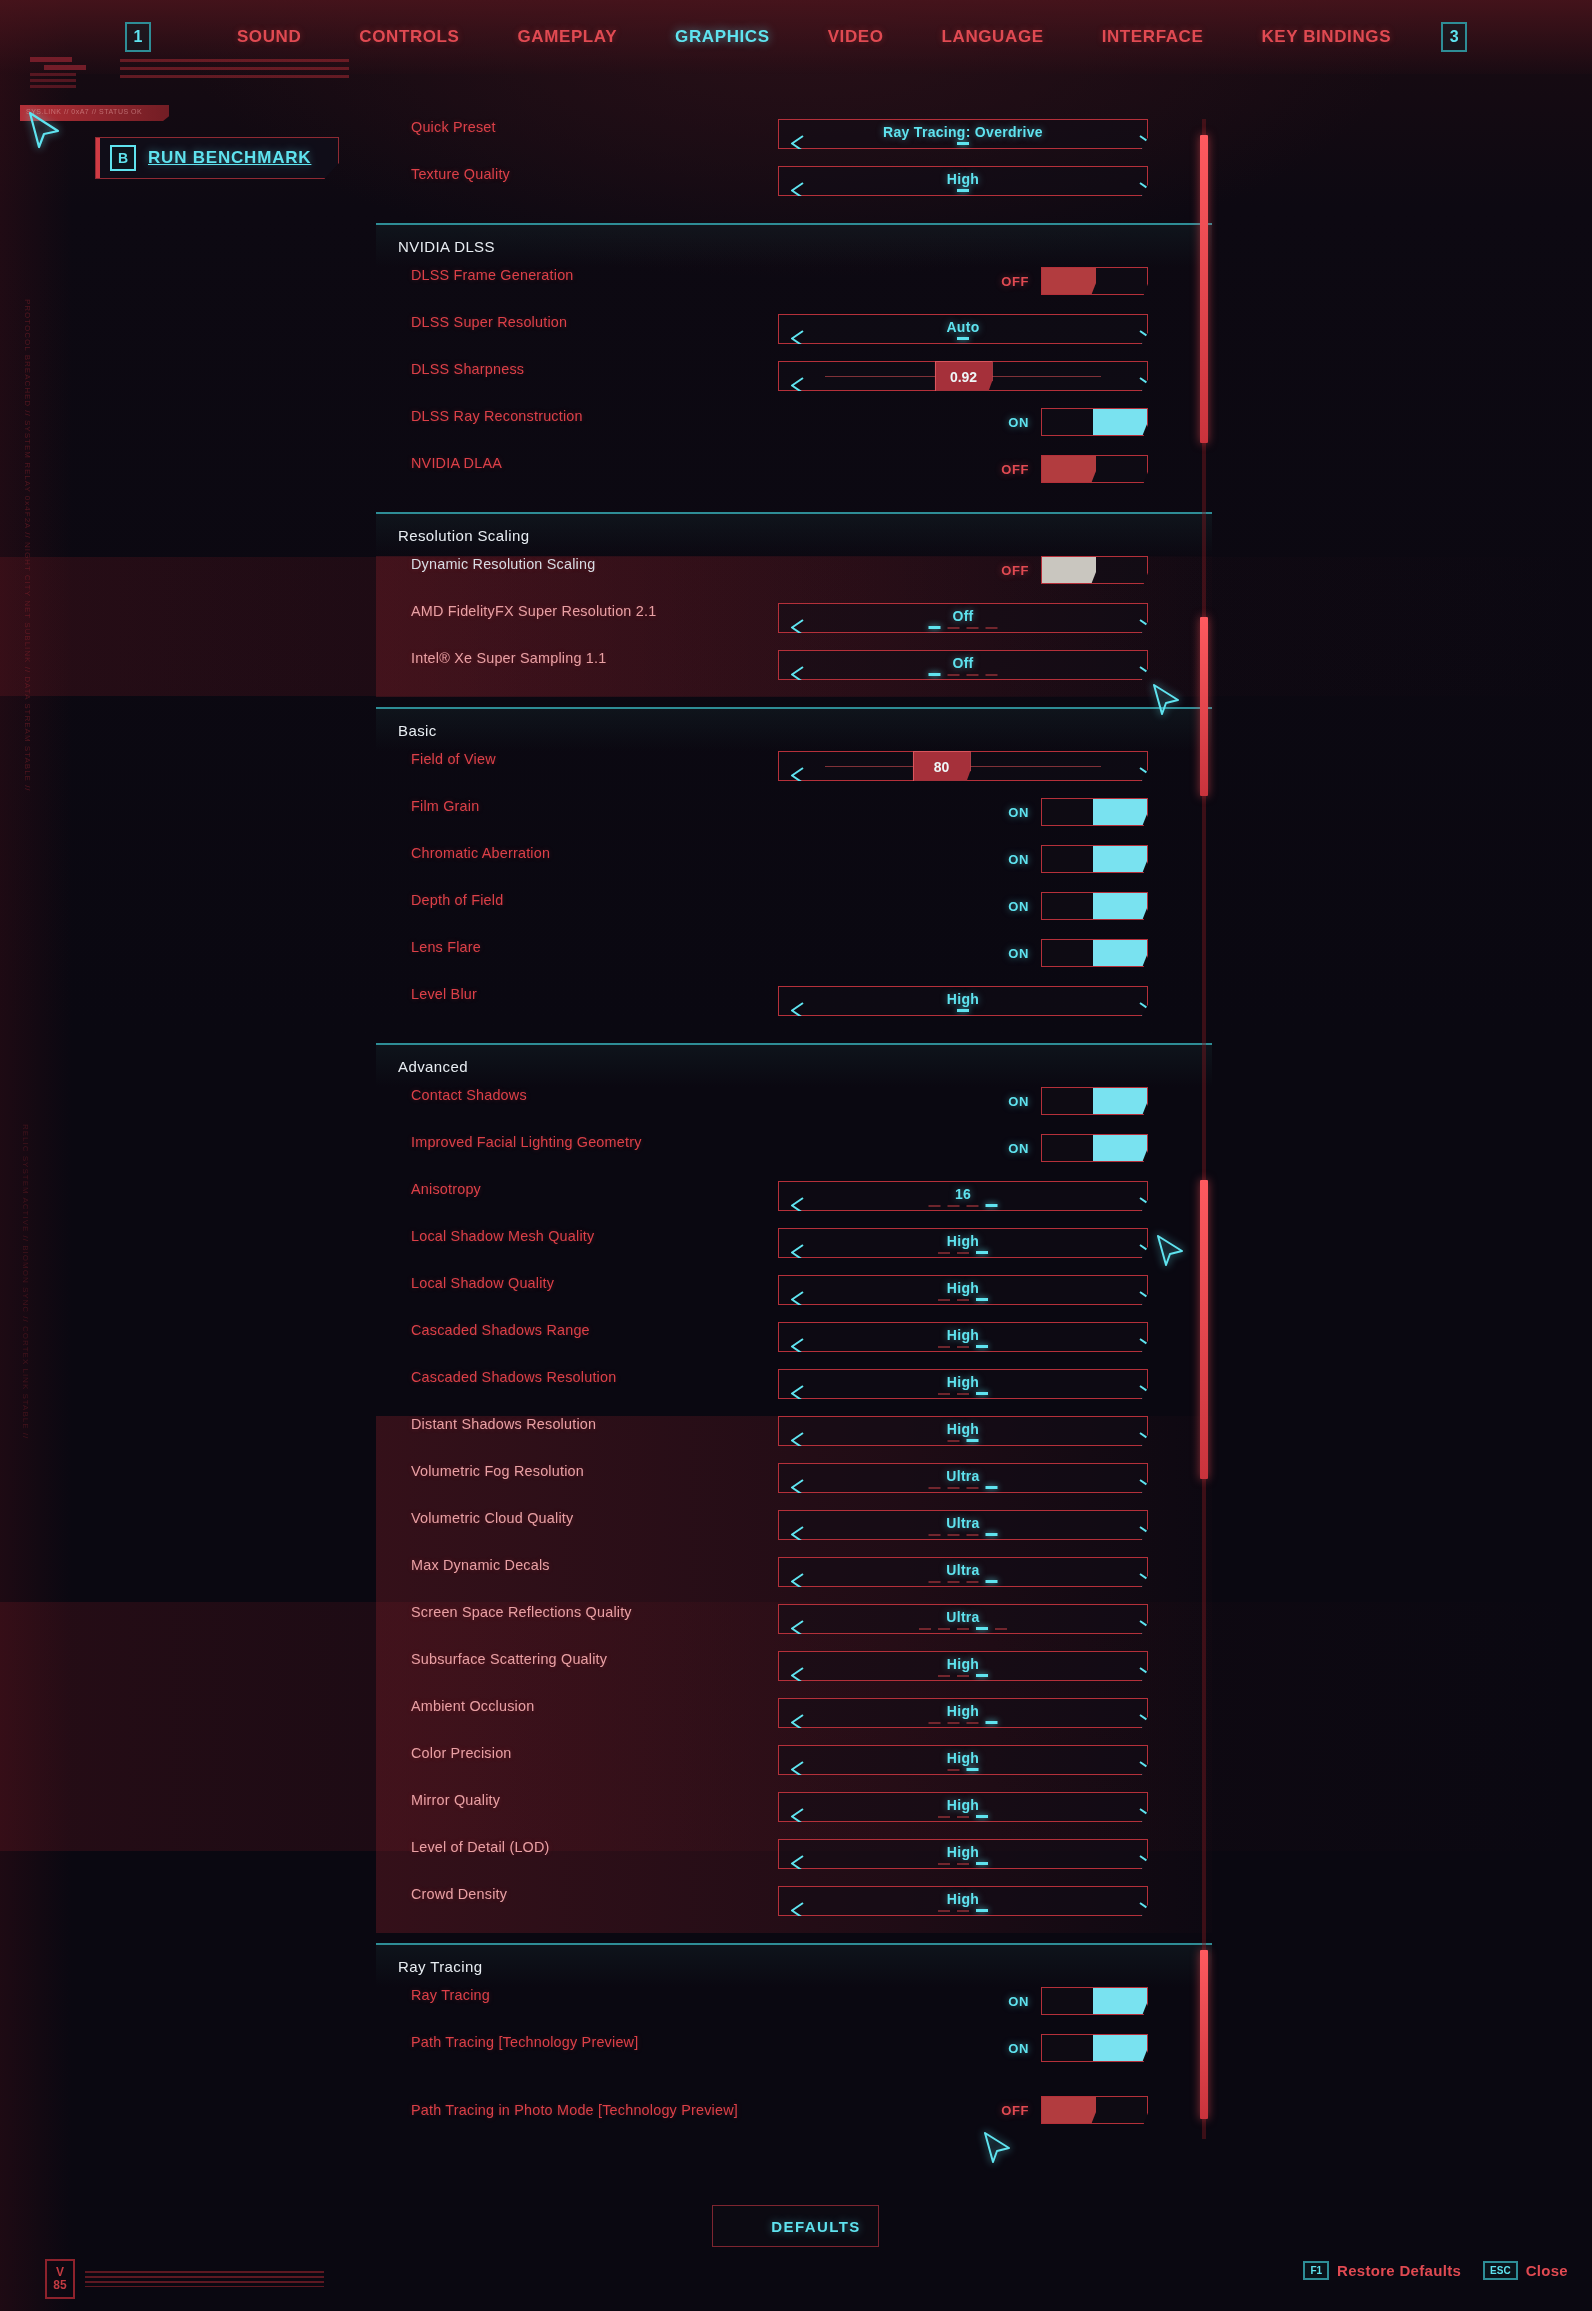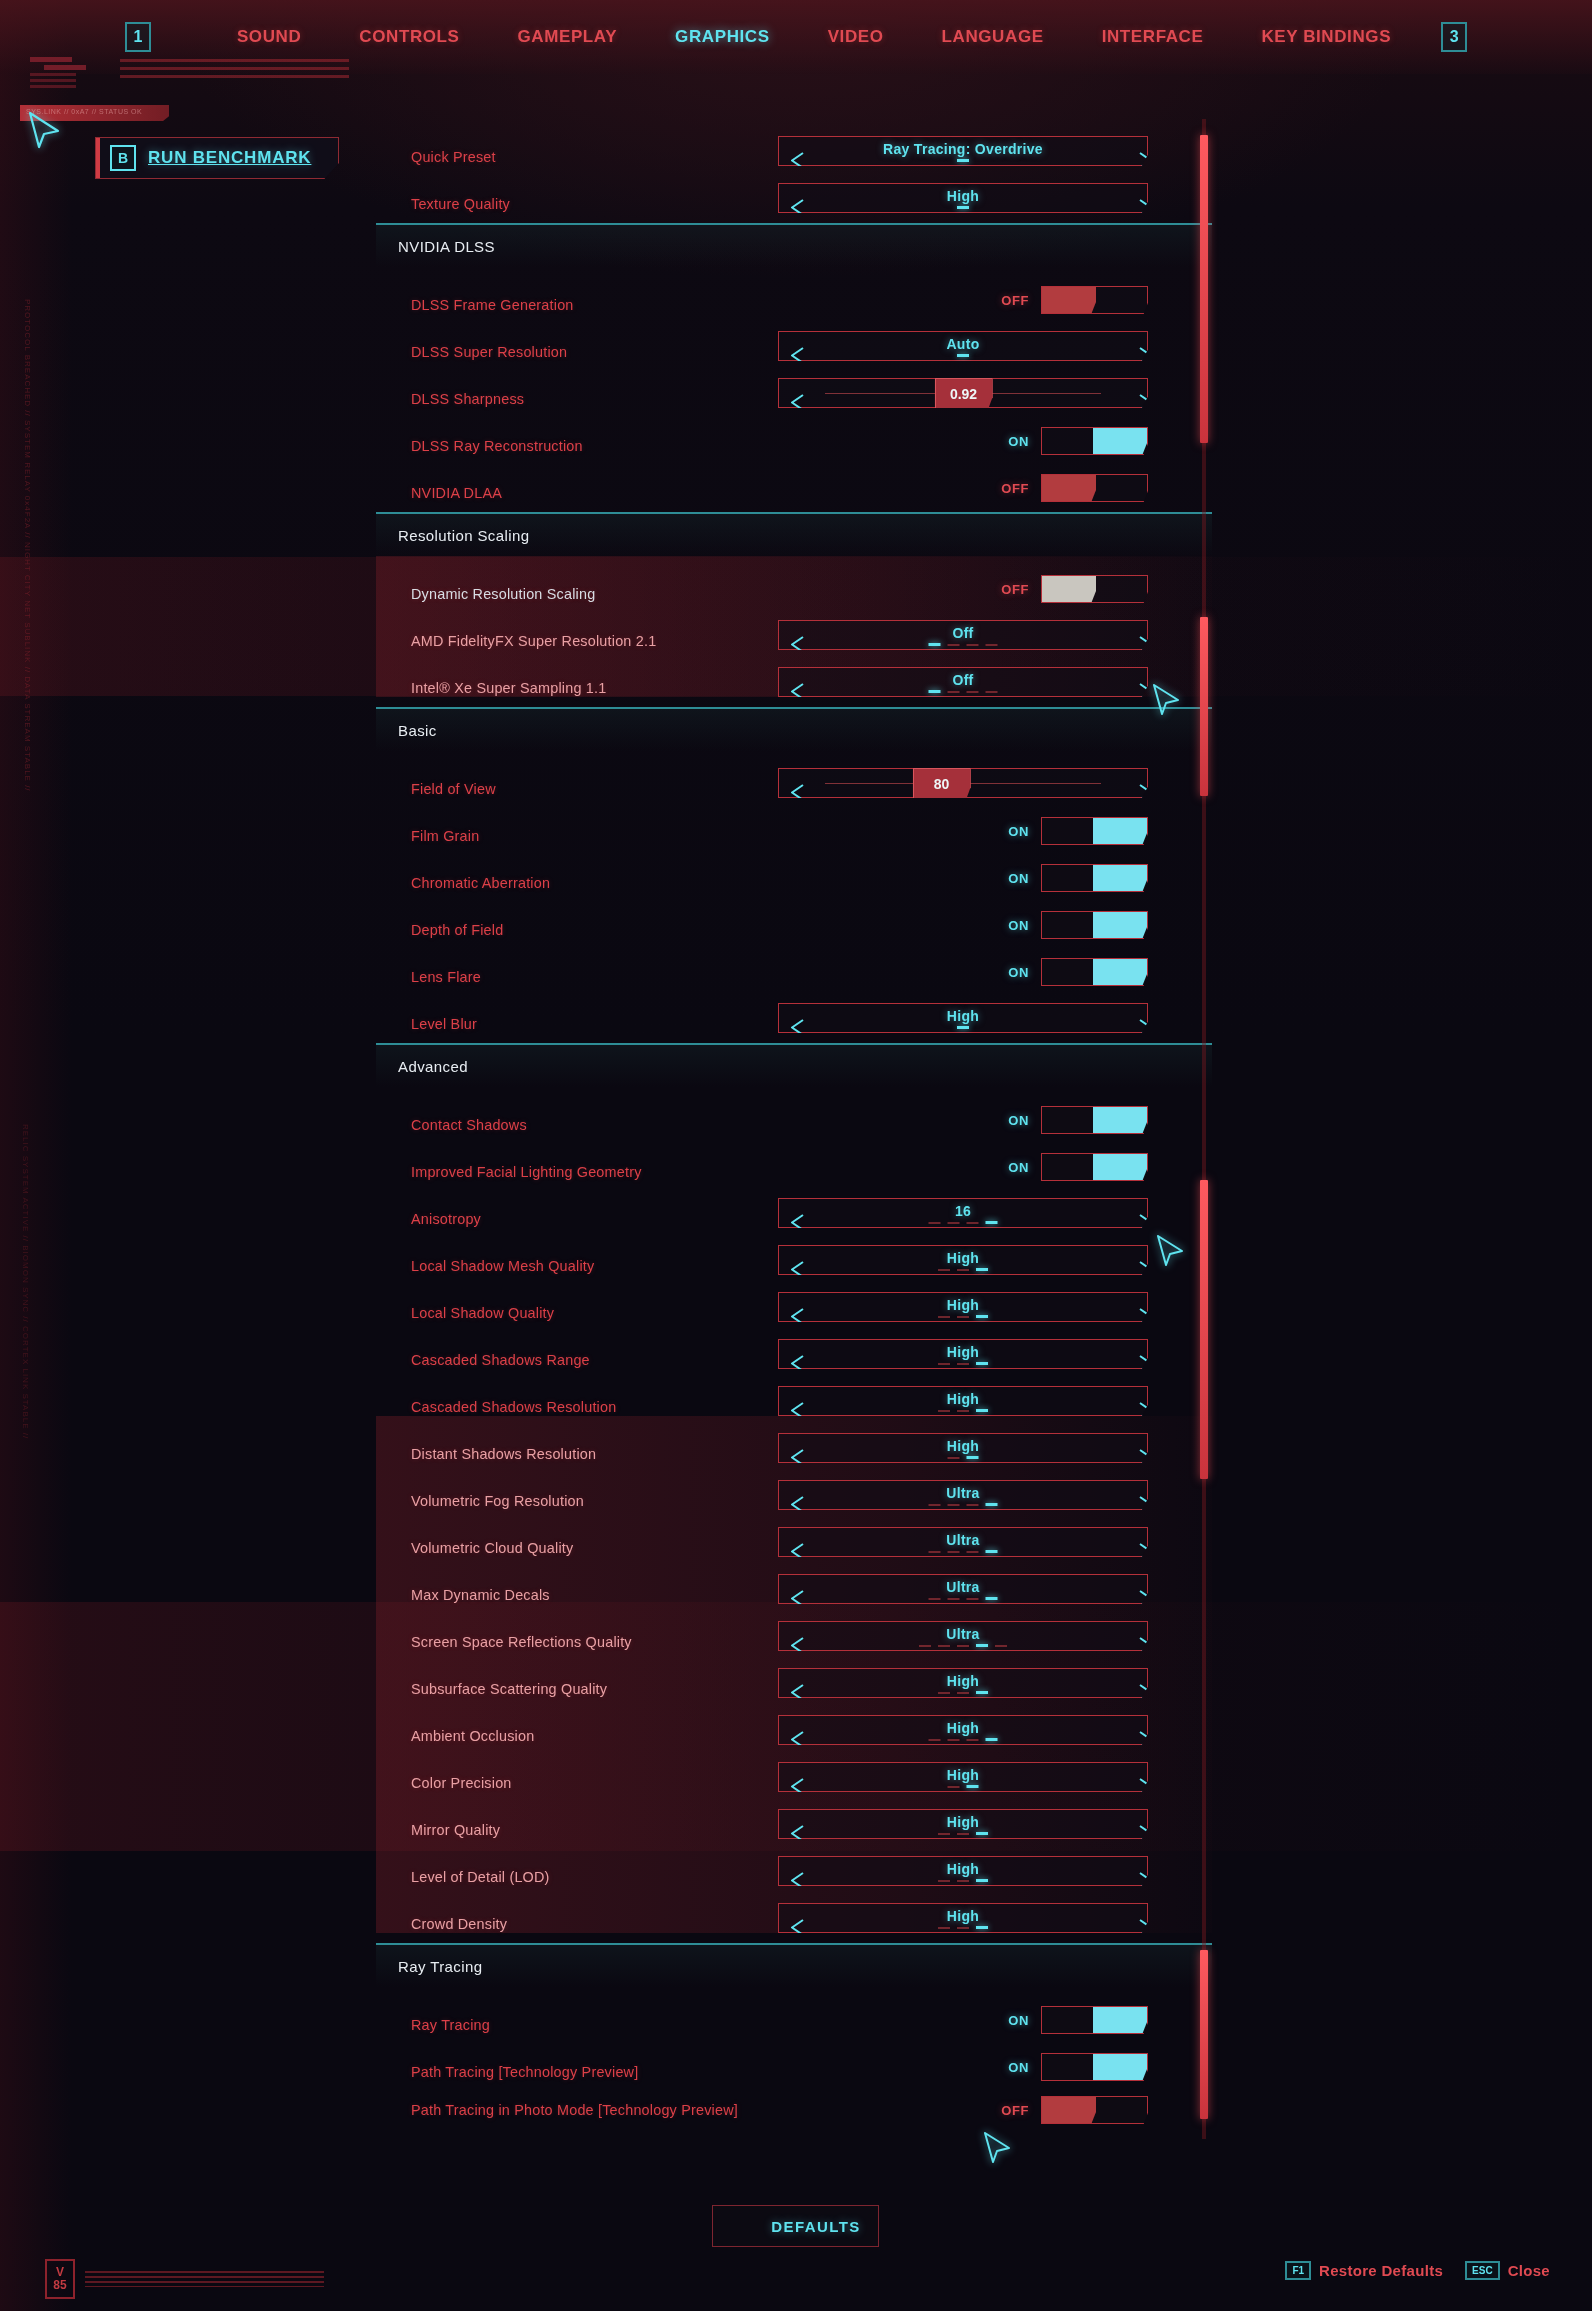--- a/index.html
+++ b/index.html
@@ -133,21 +133,21 @@
   .sec-head{
     position:relative;height:44px;margin-top:10px;
     border-top:2px solid var(--cyan-dim);
     background:linear-gradient(180deg, rgba(18,30,36,.55), rgba(10,10,18,0));
     display:flex;align-items:center;padding-left:22px;
   }
   .sec-head span{
     color:var(--white);font-size:15px;letter-spacing:0.4px;
   }
   .row{
-    position:relative;height:47px;display:flex;align-items:flex-end;
+    position:relative;height:47px;display:flex;align-items:flex-start;
     padding-left:35px;padding-right:64px;
   }
   .row.tall{height:58px;align-items:center;}
   .row.hl{
     background:linear-gradient(90deg, rgba(150,35,45,.30) 0%, rgba(150,35,45,.16) 60%, rgba(150,35,45,.02) 100%);
   }
   .row-label{
     flex:1;font-size:14.4px;color:#dc4048;letter-spacing:0.2px;line-height:17px;
     text-shadow:0 0 5px rgba(220,64,72,.25);
   }
@@ -230,21 +230,21 @@
     position:absolute;left:712px;top:2205px;width:167px;height:42px;
     border:1px solid #7e2530;background:rgba(14,12,20,.6);
     display:flex;align-items:center;justify-content:center;cursor:pointer;
   }
   .defaults span{
     color:var(--cyan);font-size:15px;font-weight:bold;letter-spacing:1.4px;
     text-shadow:0 0 8px rgba(95,227,239,.45);
     padding-left:41px;
   }
   .hints{
-    position:absolute;right:42px;top:2261px;display:flex;align-items:center;gap:22px;
+    position:absolute;right:24px;top:2261px;display:flex;align-items:center;gap:22px;
   }
   .hint{display:flex;align-items:center;gap:8px;cursor:pointer;}
   .hint .cap{
     border:2px solid var(--cyan-dim);color:var(--cyan);
     font-size:10px;font-weight:bold;padding:2px 5px;min-width:24px;text-align:center;
     background:rgba(10,28,34,.5);
   }
   .hint .txt{color:#e04a52;font-size:15px;font-weight:bold;letter-spacing:0.3px;}
   .vbadge{
     position:absolute;left:45px;top:2259px;width:30px;height:40px;

